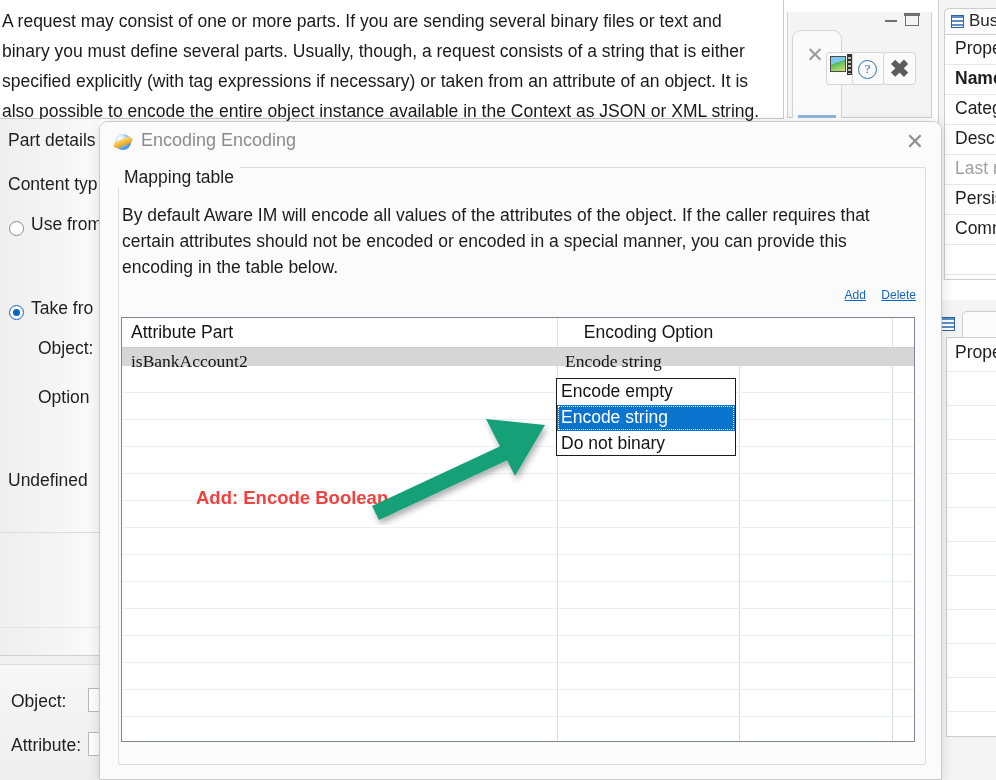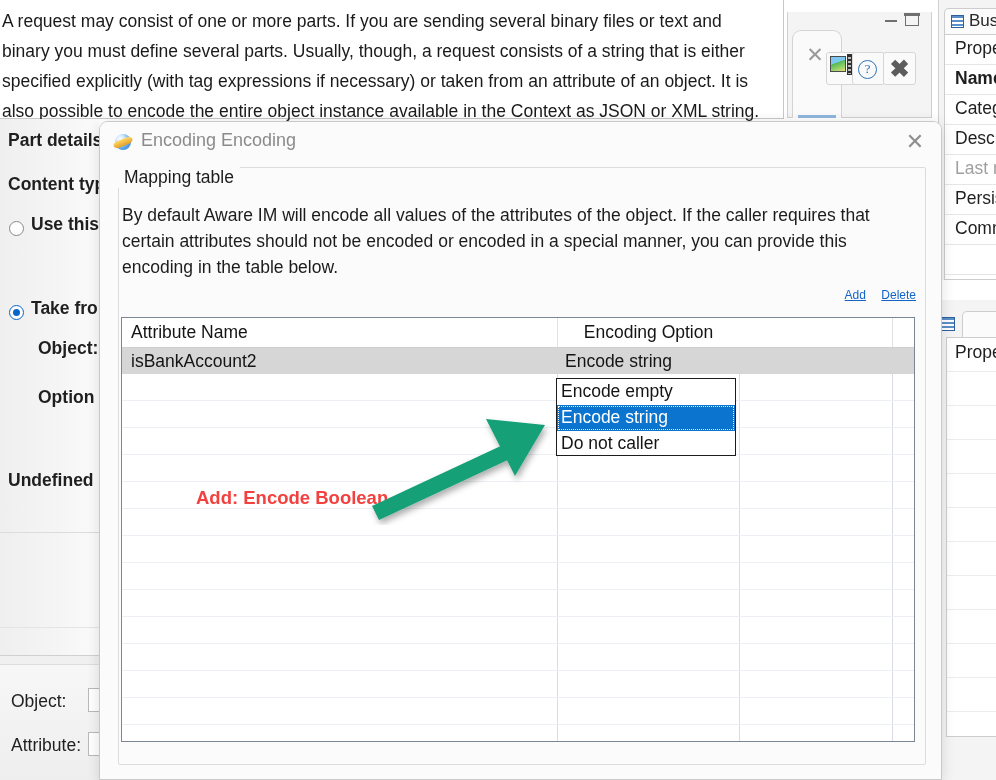--- a/index.html
+++ b/index.html
@@ -24,21 +24,20 @@
     margin: 0;
     font-size: 17.5px;
     line-height: 30px;
     color: #1a1a1a;
   }
 
   .bg-left-panel {
     position: absolute; left: 0; top: 119px; width: 99px; height: 536px;
     background: linear-gradient(to right,#efefef 0%, #f5f5f5 60%, #fbfbfb 100%);
     box-sizing: border-box;
-    font-weight: bold;
   }
   .bg-left-panel .lbl {
     position: absolute;
     font-size: 17.5px;
     color: #1f1f1f;
     white-space: nowrap;
   }
   .bg-left-panel .sep {
     position: absolute; left: 0; height: 1px; background: #dcdcdc;
   }
@@ -303,23 +302,24 @@
   .th.c2 { left: 617px; width: 153px; padding-left: 10px; border-left: 1px solid #e2e2e2;}
   .th.c3 { left: 770px; width: 22px; border-left: 1px solid #e2e2e2;}
 
   .grid-vline {
     position: absolute; top: 30px; width: 1px; height: 394px;
     background: #eef1f6;
   }
   .grid-vline.hard { background: #d9dde3; }
 
   .tr {
-    position: absolute; left: 0; width: 100%; height: 26px;
+    position: absolute; left: 0; width: 100%; height: 18px;
     border-bottom: 1px solid #eceff3;
     box-sizing: border-box;
+    font-family: Liberation Serif, serif;
   }
   .tr.sel { background: #d6d6d6; border-bottom: 1px solid #d6d6d6; }
   .cell {
     position: absolute; top: 0; height: 26px; line-height: 26px;
     font-size: 17.5px; color: #141414; white-space: nowrap;
   }
   .cell.c0 { left: 9px; }
   .cell.c1 { left: 443px; }
 
   
@@ -356,21 +356,21 @@
 
   <div class="bg-doc">
     <p>A request may consist of one or more parts. If you are sending several binary files or text and binary you must define several parts. Usually, though, a request consists of a string that is either specified explicitly (with tag expressions if necessary) or taken from an attribute of an object. It is also possible to encode the entire object instance available in the Context as JSON or XML string.</p>
   </div>
 
   <div class="bg-left-panel">
     <div class="lbl" style="left:8px; top:11px;">Part details</div>
     <div class="lbl" style="left:8px; top:55px;">Content typ</div>
 
     <div class="radio" style="left:9px; top:102px;"></div>
-    <div class="lbl" style="left:31px; top:95px;">Use this</div>
+    <div class="lbl" style="left:31px; top:95px;">Use from</div>
 
     <div class="radio on" style="left:9px; top:186px;"></div>
     <div class="lbl" style="left:31px; top:179px;">Take fro</div>
 
     <div class="lbl" style="left:38px; top:219px;">Object:</div>
     <div class="lbl" style="left:38px; top:268px;">Option</div>
 
     <div class="lbl" style="left:8px; top:351px;">Undefined</div>
 
     <div class="sep" style="top:413px; width:99px;"></div>
@@ -454,21 +454,21 @@
   <div class="group-legend">Mapping table</div>
   <div class="dlg-desc">By default Aware IM will encode all values of the attributes of the object. If the caller requires that certain attributes should not be encoded or encoded in a special manner, you can provide this encoding in the table below.</div>
 
   <div class="links">
     <a>Add</a>
     <a>Delete</a>
   </div>
 
   <div class="tbl-wrap">
     <div class="tbl-head">
-      <div class="th c0">Attribute Name</div>
+      <div class="th c0">Attribute Part</div>
       <div class="th c1">Encoding Option</div>
       <div class="th c3"></div>
     </div>
 
     <div class="grid-vline hard" style="left:435px;"></div>
     <div class="grid-vline hard" style="left:617px;"></div>
     <div class="grid-vline hard" style="left:770px;"></div>
 
     <div class="tr sel" style="top:30px;">
       <div class="cell c0">isBankAccount2</div>
@@ -486,21 +486,21 @@
     <div class="tr" style="top:273px;"></div>
     <div class="tr" style="top:300px;"></div>
     <div class="tr" style="top:327px;"></div>
     <div class="tr" style="top:354px;"></div>
     <div class="tr" style="top:381px;"></div>
   </div>
 
   <div class="dd">
     <div class="dd-item" style="top:0px;">Encode empty</div>
     <div class="dd-item sel" style="top:26px;">Encode string</div>
-    <div class="dd-item" style="top:52px;">Do not caller</div>
+    <div class="dd-item" style="top:52px;">Do not binary</div>
   </div>
 
   <div class="anno-text">Add:  Encode Boolean</div>
 
   <svg class="anno-arrow" width="205" height="120" viewBox="0 0 205 120">
     <defs>
       <filter id="ashadow" x="-30%" y="-30%" width="170%" height="170%">
         <feDropShadow dx="2" dy="4" stdDeviation="3" flood-color="#000000" flood-opacity="0.32"></feDropShadow>
       </filter>
     </defs>

